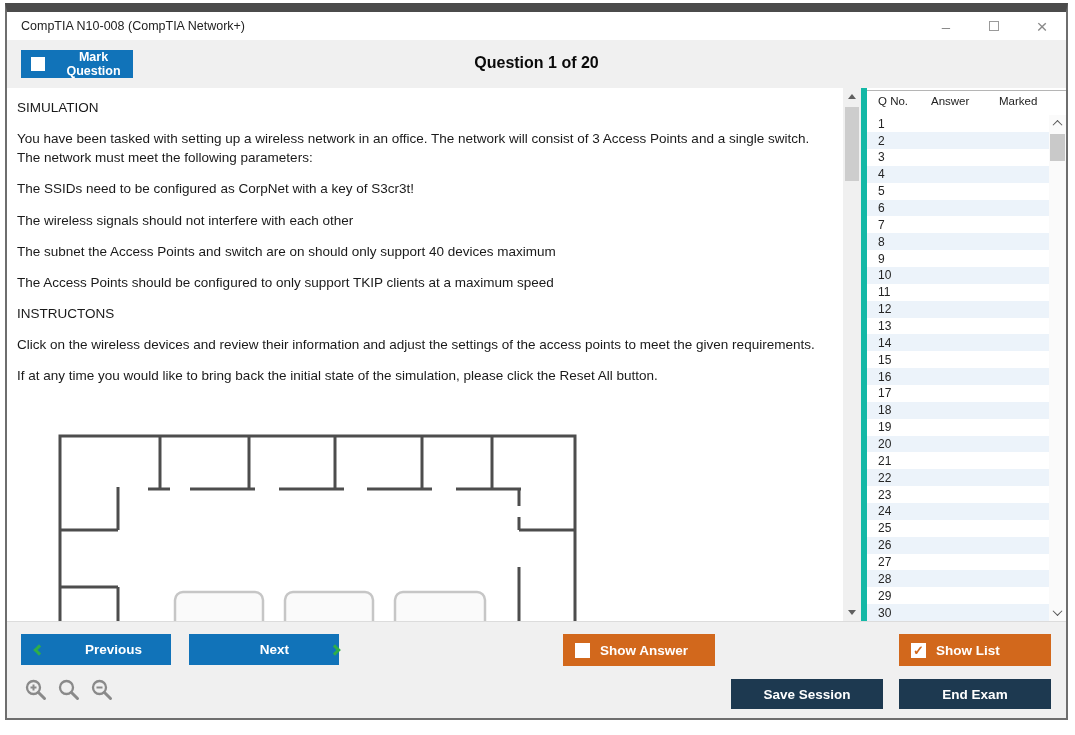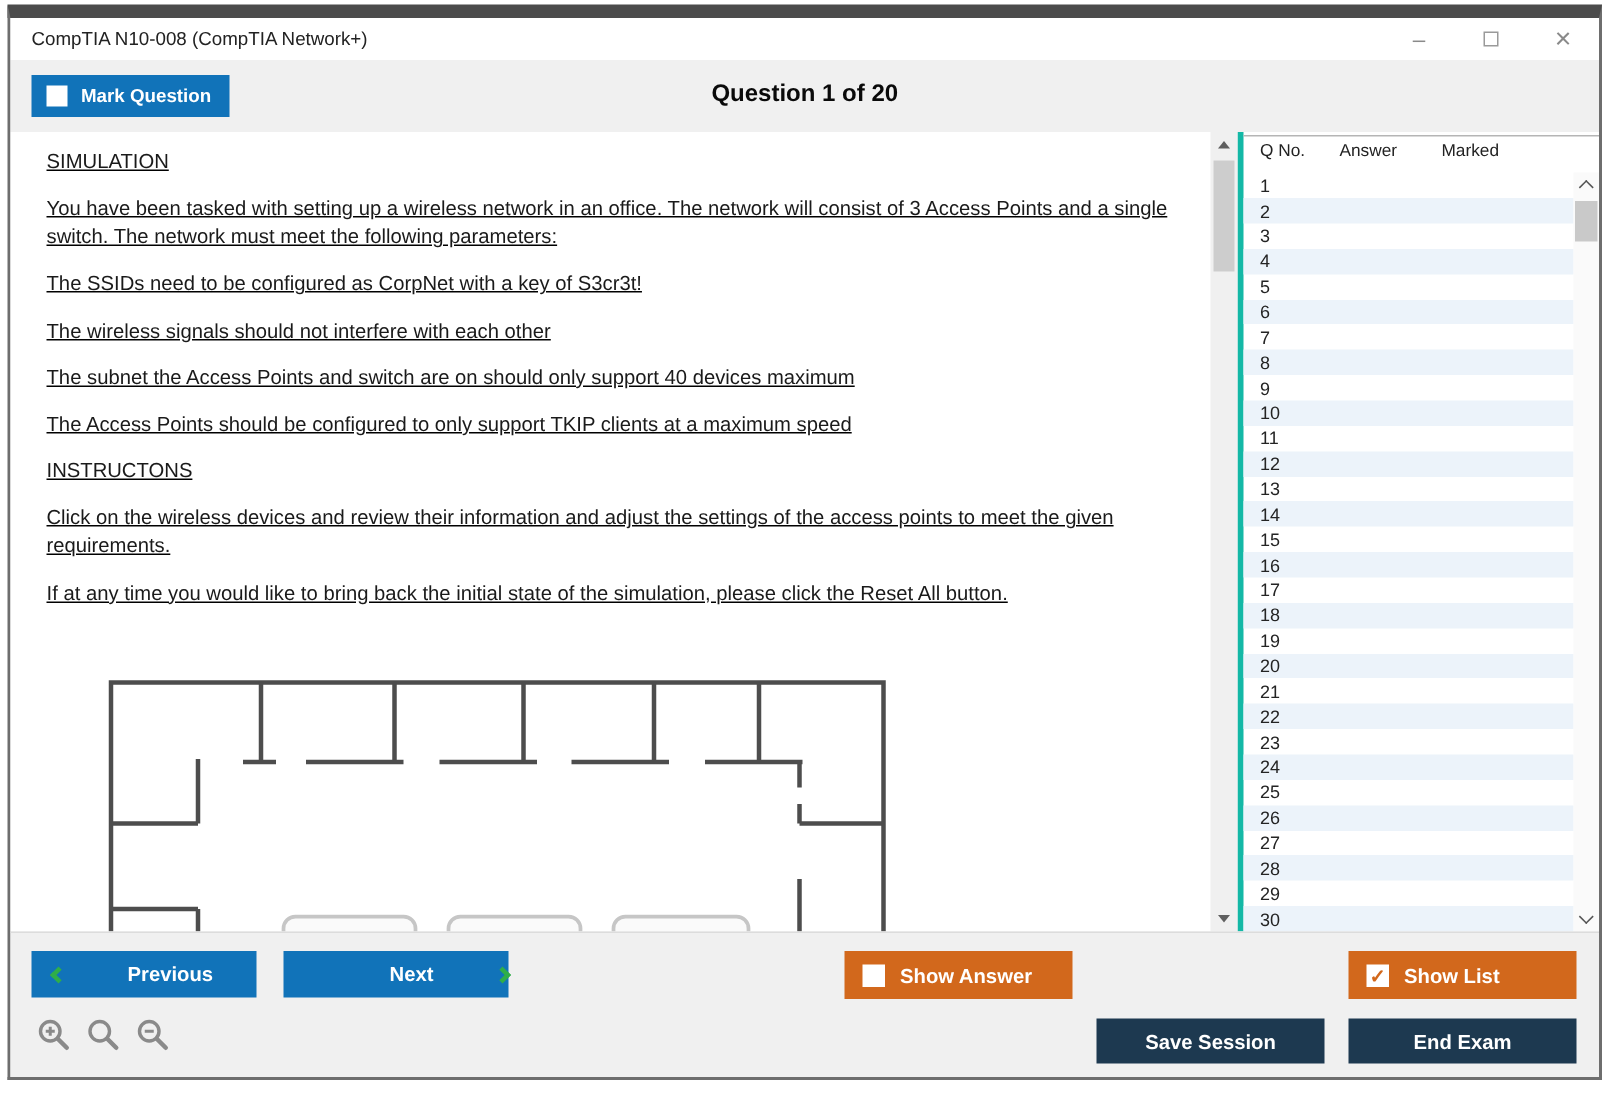--- a/index.html
+++ b/index.html
@@ -15,43 +15,43 @@
   .title-text { font-size:12.5px; color:#222; }
   .window-controls { margin-left:auto; display:flex; height:100%; }
   .wc-btn { width:48px; display:flex; align-items:center; justify-content:center; color:#8a8a8a; cursor:default; }
   .wc-min { font-size:15px; }
   .wc-max-box { width:10px; height:10px; border:1.5px solid #9a9a9a; }
   .wc-close { font-size:19px; line-height:1; }
 
   
   .app-header { height:48px; background:#f0f0f0; position:relative; }
   .question-counter { position:absolute; left:0; right:0; top:14px; text-align:center; font-size:16px; font-weight:bold; color:#0a0a0a; }
-  .btn-mark { position:absolute; left:14px; top:10px; width:132px; height:28px; background:#1173b9; border:none;
+  .btn-mark { position:absolute; left:14px; top:10px; width:112px; height:28px; background:#1173b9; border:none;
     display:flex; align-items:center; padding-left:10px; cursor:pointer; }
   .cb { width:14px; height:14px; background:#fff; flex:0 0 auto; display:flex; align-items:center; justify-content:center; }
   .btn-mark .lbl { color:#fff; font-size:12.5px; font-weight:bold; margin-left:9px; }
 
   
   .main { height:533px; display:flex; background:#fff; }
-  .content { flex:1; padding:10px 12px 0 24px; overflow:hidden; position:relative;text-decoration:underline; }
+  .content { flex:1; padding:10px 12px 0 10px; overflow:hidden; position:relative; }
   .content p { font-size:13.5px; color:#1a1a1a; line-height:1.42; margin-bottom:12px; }
   .content p.sec { margin-bottom:12px; }
 
   .floor-plan { margin:34px 0 0 38px; }
 
   
   .vscroll { width:18px; background:#f0f0f0; position:relative; }
   .sb-btn { position:absolute; left:0; width:100%; height:17px; display:flex; align-items:center; justify-content:center; }
   .sb-btn.up { top:0; } .sb-btn.down { bottom:0; }
   .tri-up { width:0; height:0; border-left:4px solid transparent; border-right:4px solid transparent; border-bottom:5px solid #5f5f5f; }
   .tri-down { width:0; height:0; border-left:4px solid transparent; border-right:4px solid transparent; border-top:5px solid #5f5f5f; }
   .sb-thumb { position:absolute; left:2px; right:2px; top:19px; height:74px; background:#cdcdcd; }
 
   
-  .panel { width:241px; border-left:4px solid #14b8a6; display:flex; flex-direction:column; background:#fff;gap:24px; }
+  .panel { width:205px; border-left:6px solid #14b8a6; display:flex; flex-direction:column; background:#fff;gap:24px; }
   .panel-header { height:27px; position:relative; border-bottom:1px solid #b5b5b5; font-size:11.5px; color:#222; }
   .panel-header span { position:absolute; top:7px; }
   .ph-q { left:11px; } .ph-answer { left:64px; } .ph-marked { left:132px; }
   .panel-body { flex:1; display:flex; }
   .panel-rows { flex:1; display:flex; flex-direction:column; }
   .qrow { height:16.87px; display:flex; align-items:center; font-size:12px; color:#242424; padding-left:11px; cursor:pointer; }
   .qrow.alt { background:#ecf3fa; }
   .qrow .c-q { width:52px; } .qrow .c-a { width:72px; } .qrow .c-m { flex:1; }
 
   .panel-vscroll { width:17px; background:#fafafa; position:relative; }

